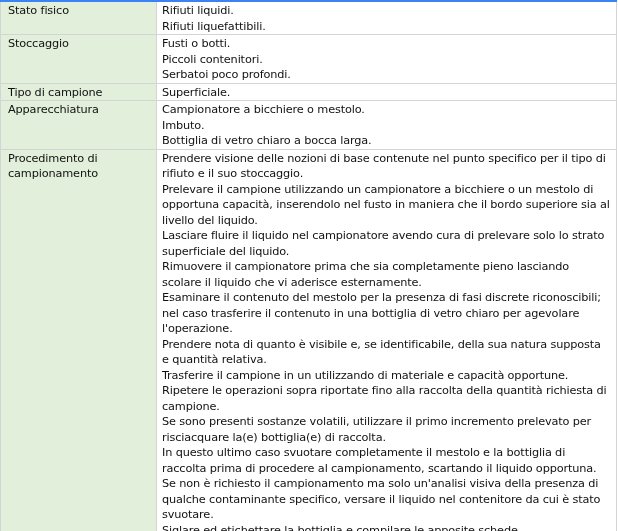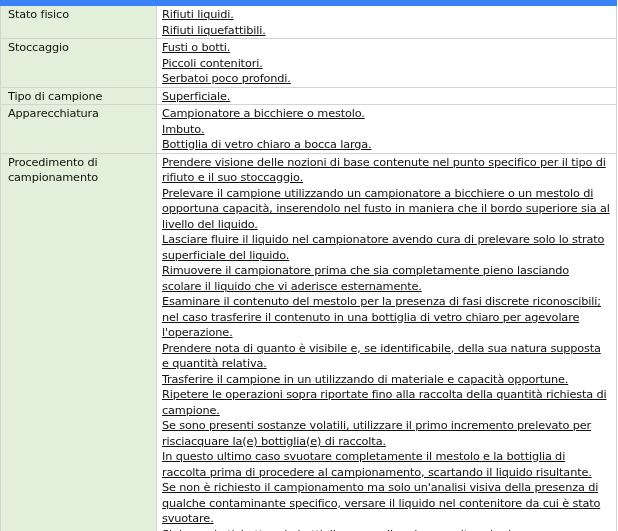--- a/index.html
+++ b/index.html
@@ -27,27 +27,26 @@
       padding: 1px 6px 0 7px;
       line-height: 15.5px;
     }
     table.spec td.label {
       width: 142px;
       background: #e2efda;
     }
     table.spec td.value {
       background: #ffffff;
       padding-left: 5px;
-      text-decoration: underline;
     }
     .line {
       display: block;
     }
     table.spec tr:first-child td {
-      border-top: 6px solid #3b82f6;
+      border-top: 2px solid #3b82f6;
     }
   </style>
 </head>
 <body>
 
 <table class="spec">
   <tbody>
     <tr>
       <td class="label">Stato fisico</td>
       <td class="value">
@@ -82,19 +81,19 @@
       <td class="value">
         <span class="line">Prendere visione delle nozioni di base contenute nel punto specifico per il tipo di rifiuto e il suo stoccaggio.</span>
         <span class="line">Prelevare il campione utilizzando un campionatore a bicchiere o un mestolo di opportuna capacità, inserendolo nel fusto in maniera che il bordo superiore sia al livello del liquido.</span>
         <span class="line">Lasciare fluire il liquido nel campionatore avendo cura di prelevare solo lo strato superficiale del liquido.</span>
         <span class="line">Rimuovere il campionatore prima che sia completamente pieno lasciando scolare il liquido che vi aderisce esternamente.</span>
         <span class="line">Esaminare il contenuto del mestolo per la presenza di fasi discrete riconoscibili; nel caso trasferire il contenuto in una bottiglia di vetro chiaro per agevolare l'operazione.</span>
         <span class="line">Prendere nota di quanto è visibile e, se identificabile, della sua natura supposta e quantità relativa.</span>
         <span class="line">Trasferire il campione in un utilizzando di materiale e capacità opportune.</span>
         <span class="line">Ripetere le operazioni sopra riportate fino alla raccolta della quantità richiesta di campione.</span>
         <span class="line">Se sono presenti sostanze volatili, utilizzare il primo incremento prelevato per risciacquare la(e) bottiglia(e) di raccolta.</span>
-        <span class="line">In questo ultimo caso svuotare completamente il mestolo e la bottiglia di raccolta prima di procedere al campionamento, scartando il liquido risultante.</span>
+        <span class="line">In questo ultimo caso svuotare completamente il mestolo e la bottiglia di raccolta prima di procedere al campionamento, scartando il liquido opportuna.</span>
         <span class="line">Se non è richiesto il campionamento ma solo un'analisi visiva della presenza di qualche contaminante specifico, versare il liquido nel contenitore da cui è stato svuotare.</span>
         <span class="line">Siglare ed etichettare la bottiglia e compilare le apposite schede.</span>
       </td>
     </tr>
   </tbody>
 </table>
 
 </body></html>

